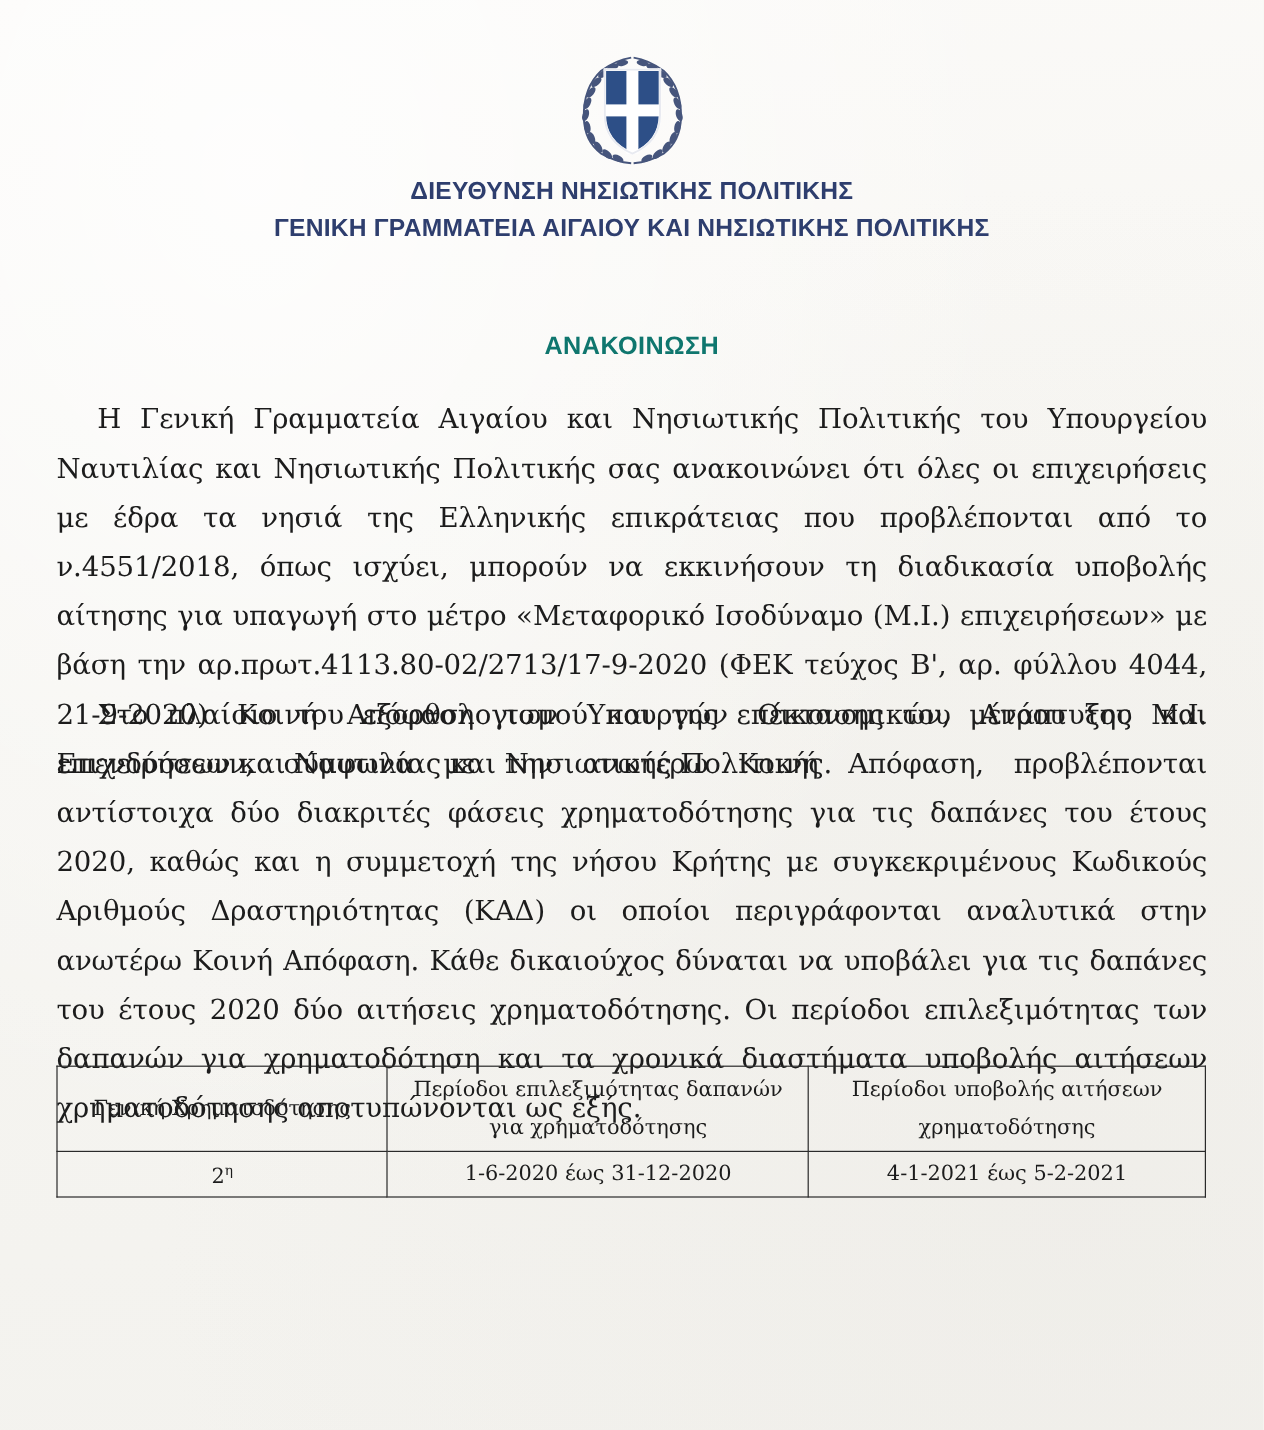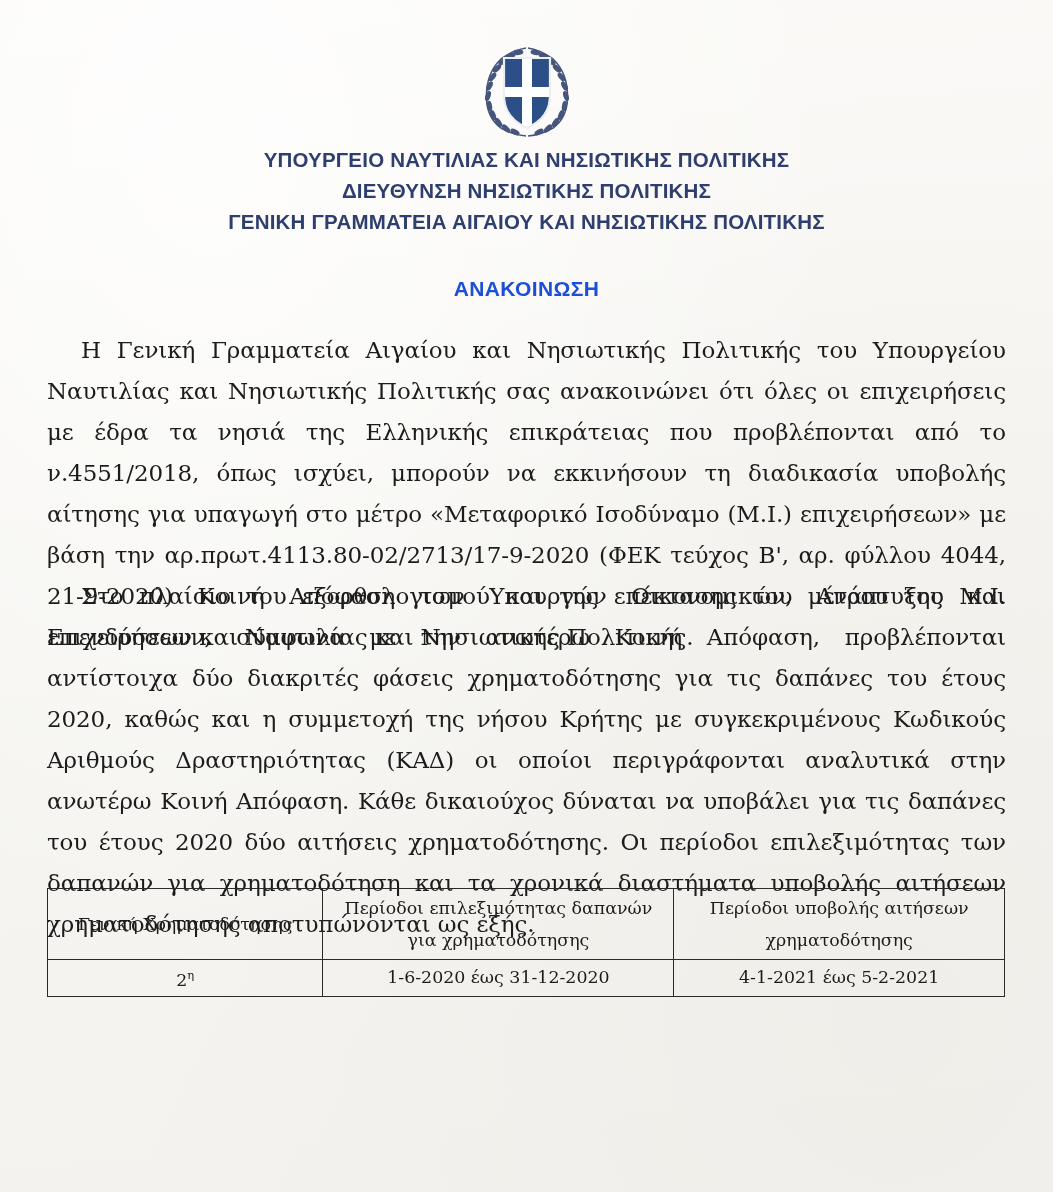--- a/index.html
+++ b/index.html
@@ -66,21 +66,21 @@
   }
   .ministry-header div { white-space: nowrap; }
 
   
   .doc-title {
     position: absolute;
     top: 277px;
     left: 0;
     width: 100%;
     text-align: center;
-    color: #1d4ed8;
+    color: #0f766e;
     font-family: "Liberation Sans", sans-serif;
     font-weight: bold;
     font-size: 21px;
     letter-spacing: 0.4px;
   }
 
   
   .body-block {
     position: absolute;
     left: 47px;
@@ -188,21 +188,20 @@
 
       <g fill="#ffffff">
         <rect x="51" y="20" width="10" height="70"></rect>
         <rect x="33" y="49" width="46" height="10"></rect>
       </g>
       <path d="M33 20 L79 20 L79 58 Q79 80 56 90 Q33 80 33 58 Z" fill="none" stroke="#e8eaf0" stroke-width="1.6"></path>
     </svg>
   </div>
 
   <div class="ministry-header">
-    <div>ΥΠΟΥΡΓΕΙΟ ΝΑΥΤΙΛΙΑΣ ΚΑΙ ΝΗΣΙΩΤΙΚΗΣ ΠΟΛΙΤΙΚΗΣ</div>
     <div>ΔΙΕΥΘΥΝΣΗ ΝΗΣΙΩΤΙΚΗΣ ΠΟΛΙΤΙΚΗΣ</div>
     <div>ΓΕΝΙΚΗ ΓΡΑΜΜΑΤΕΙΑ ΑΙΓΑΙΟΥ ΚΑΙ ΝΗΣΙΩΤΙΚΗΣ ΠΟΛΙΤΙΚΗΣ</div>
   </div>
 
   <div class="doc-title">ΑΝΑΚΟΙΝΩΣΗ</div>
 
   <div class="body-block" id="para-1">
     <p>Η Γενική Γραμματεία Αιγαίου και Νησιωτικής Πολιτικής του Υπουργείου Ναυτιλίας και Νησιωτικής Πολιτικής σας ανακοινώνει ότι όλες οι επιχειρήσεις με έδρα τα νησιά της Ελληνικής επικράτειας που προβλέπονται από το ν.4551/2018, όπως ισχύει, μπορούν να εκκινήσουν τη διαδικασία υποβολής αίτησης για υπαγωγή στο μέτρο «Μεταφορικό Ισοδύναμο (Μ.Ι.) επιχειρήσεων» με βάση την αρ.πρωτ.4113.80-02/2713/17-9-2020 (ΦΕΚ τεύχος Β', αρ. φύλλου 4044, 21-9-2020) Κοινή Απόφαση των Υπουργών Οικονομικών, Ανάπτυξης και Επενδύσεων και Ναυτιλίας και Νησιωτικής Πολιτικής.</p>
   </div>
 

